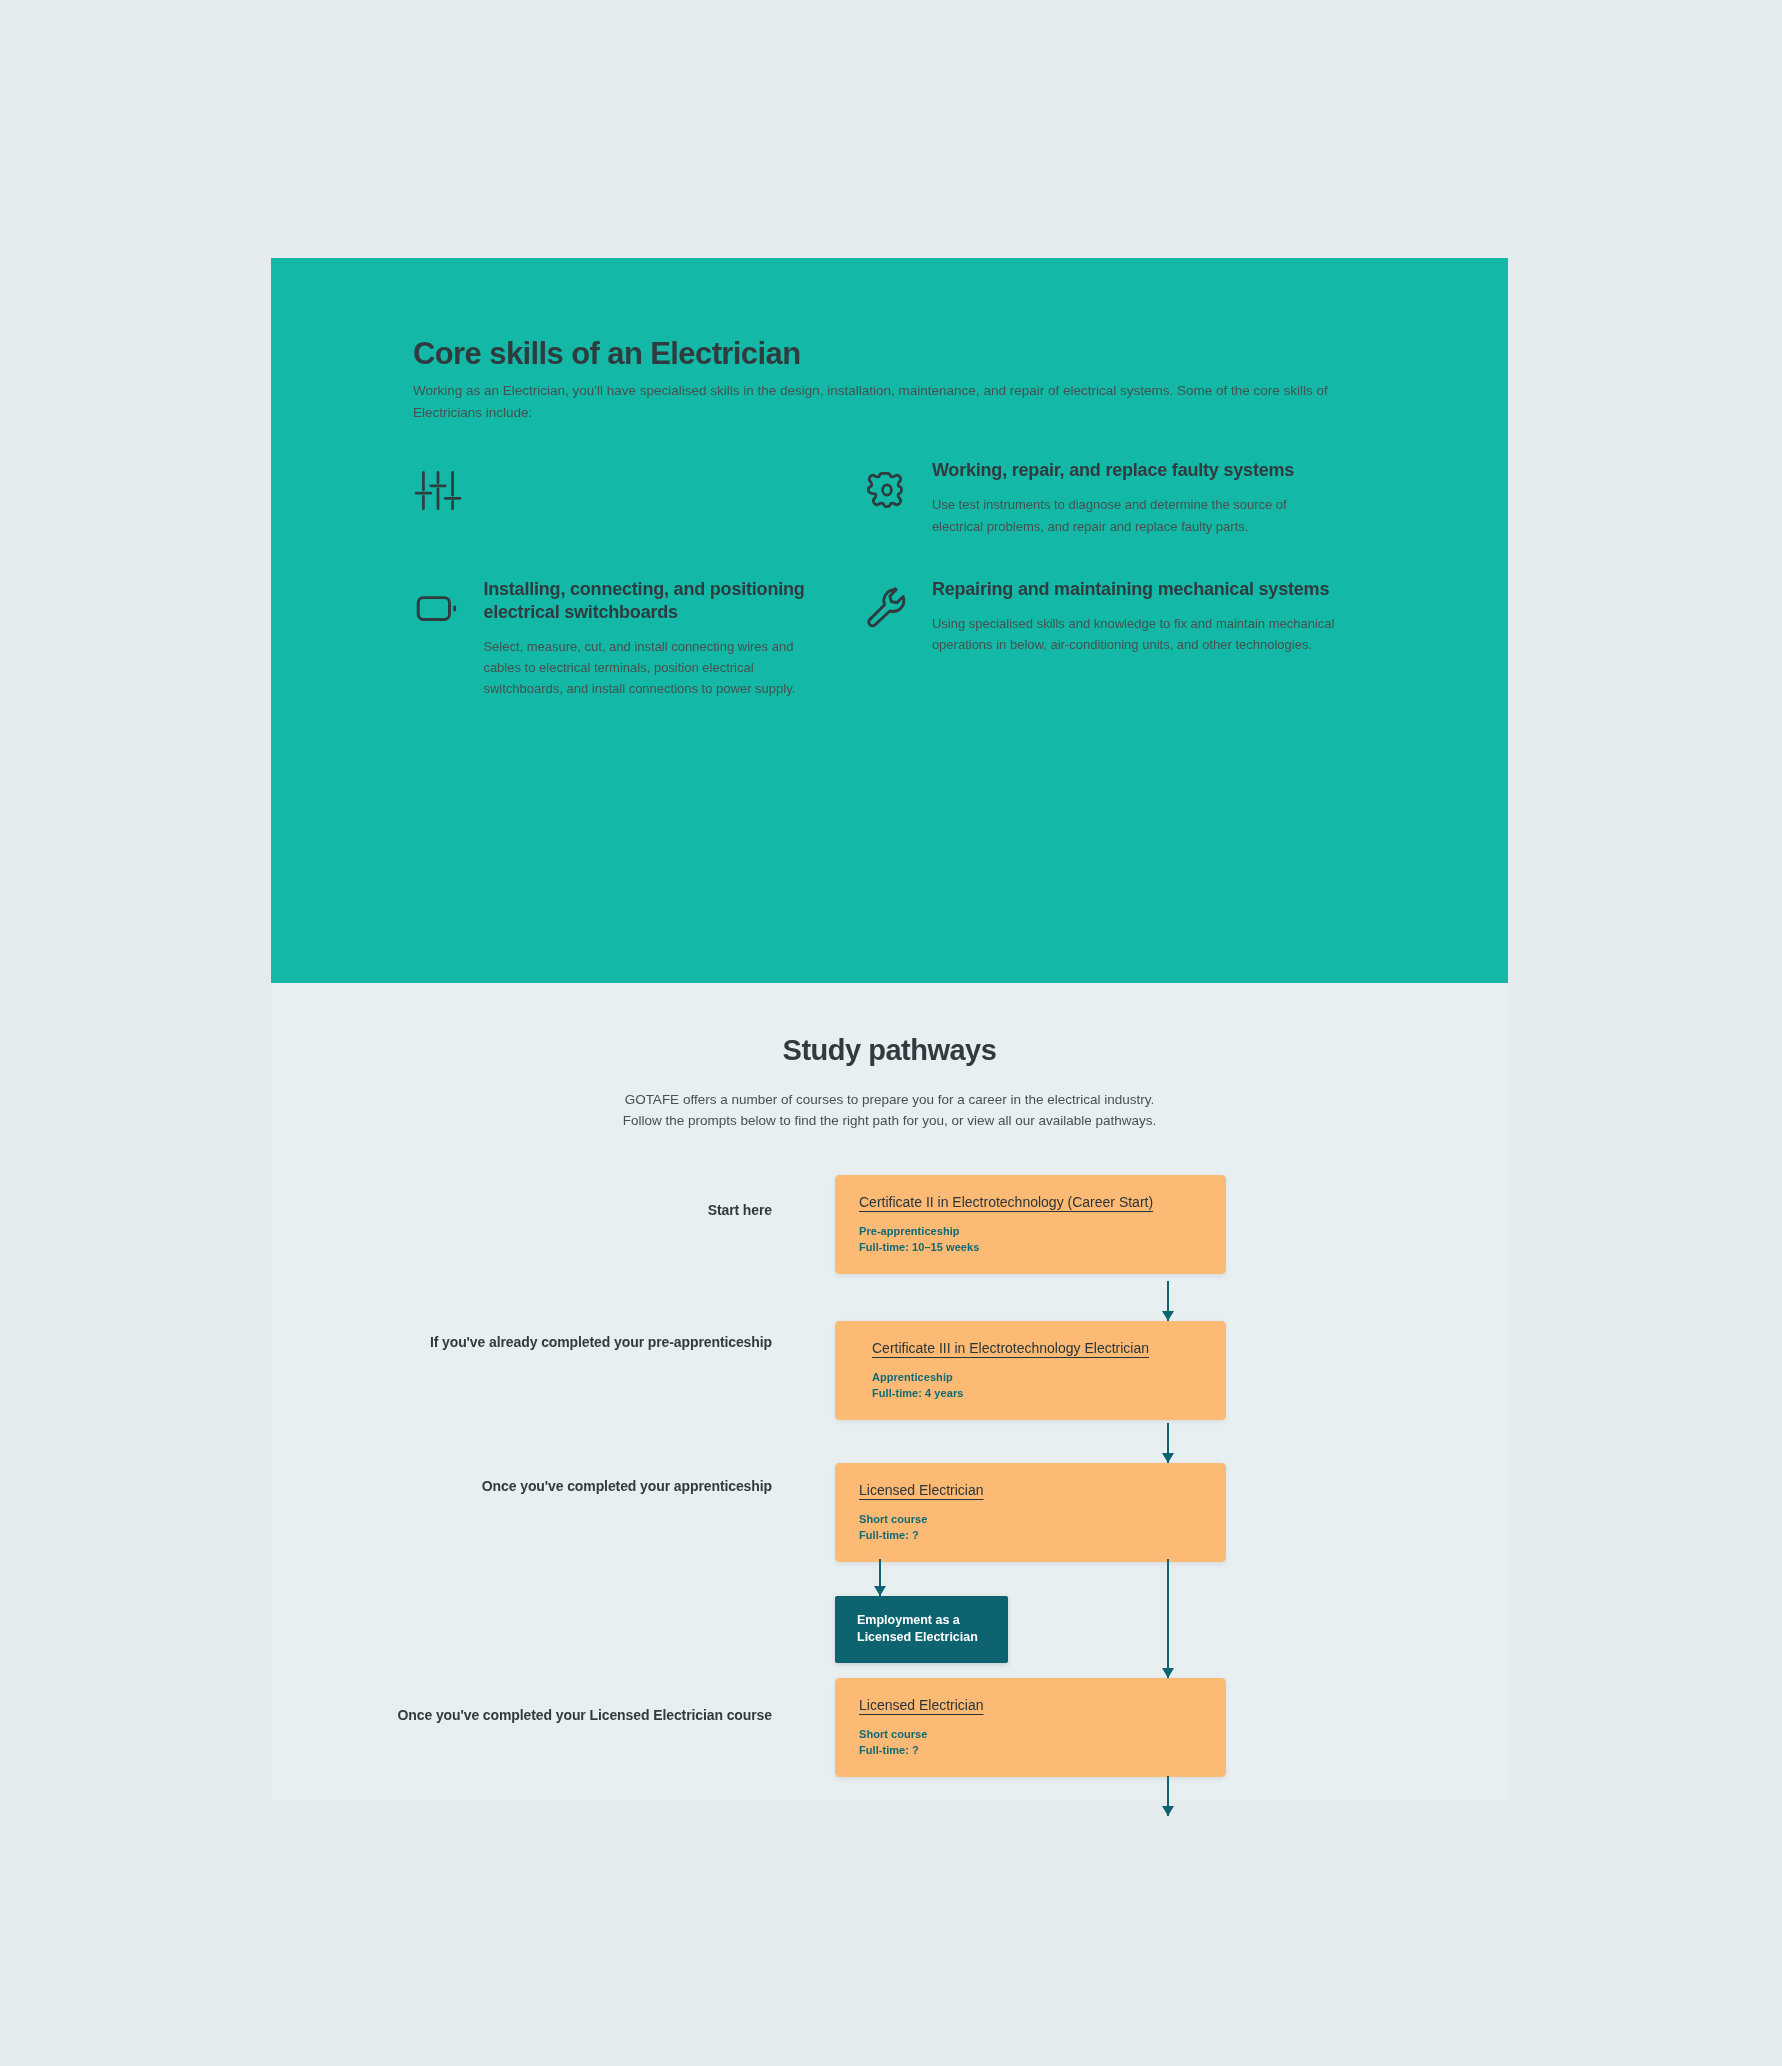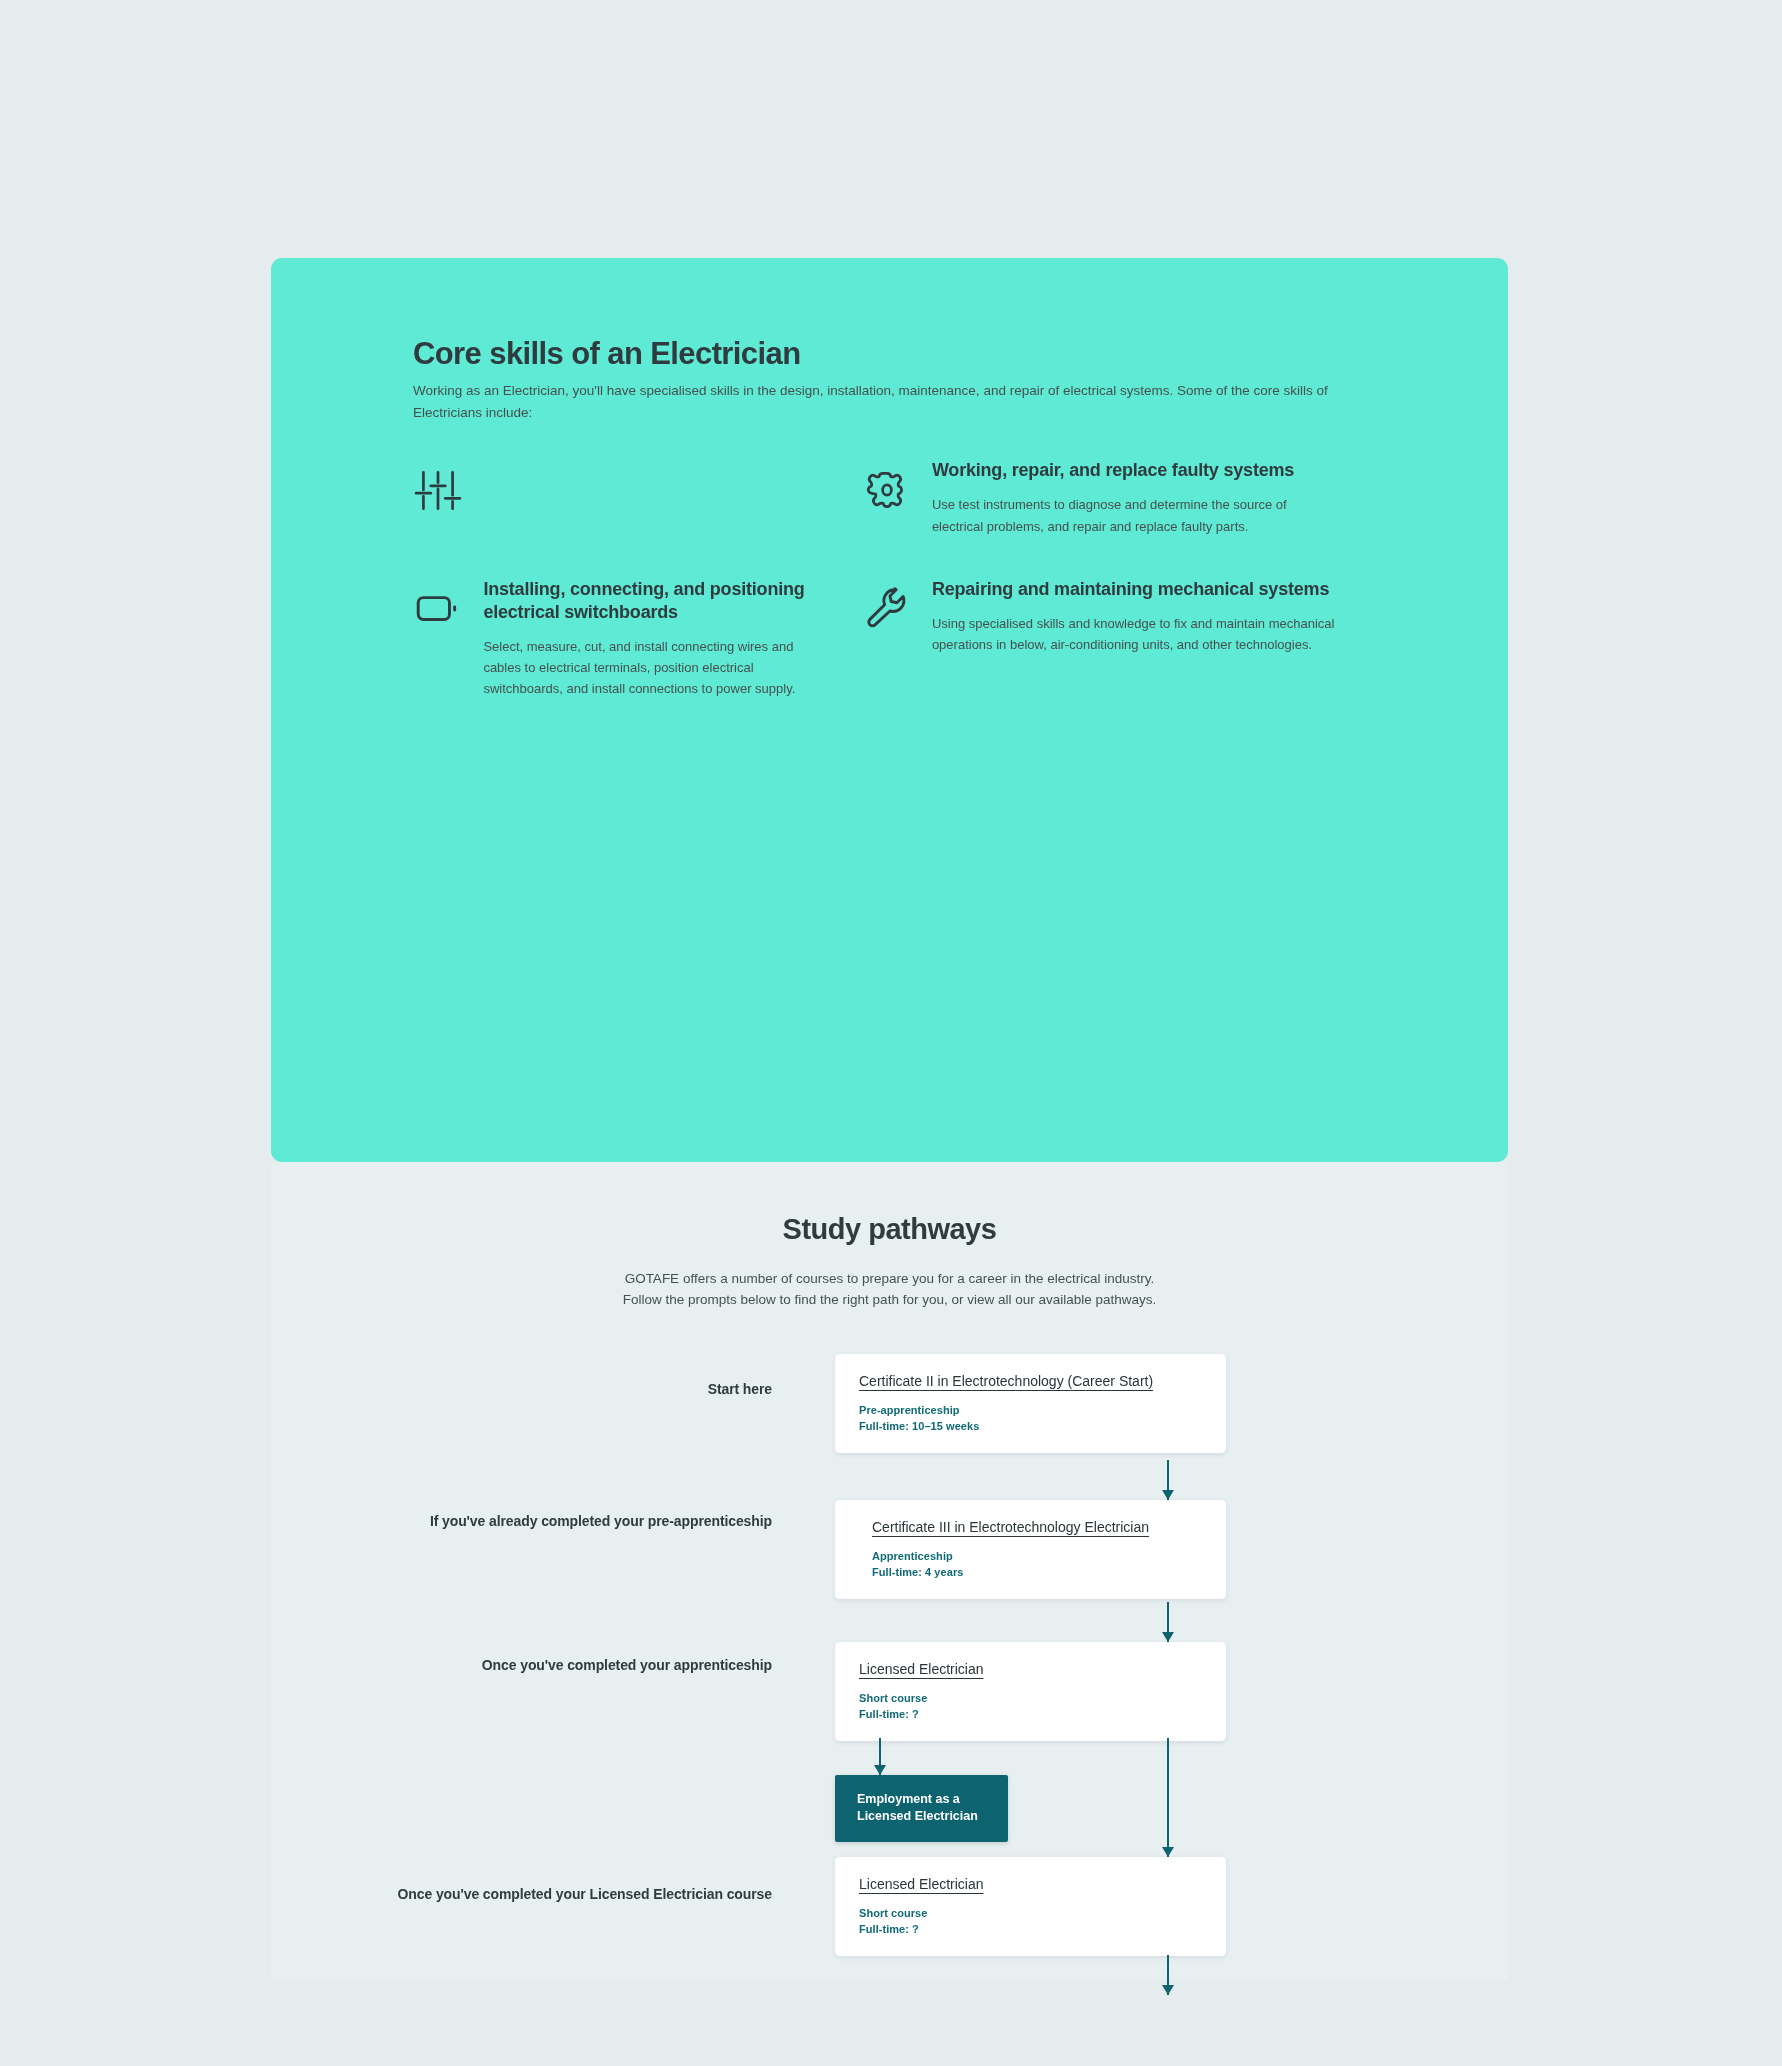--- a/index.html
+++ b/index.html
@@ -12,24 +12,23 @@
   .page{ position:relative; width:1782px; height:2066px; }
 
   
   .content{
     position:absolute; left:271px; top:258px;
     width:1237px; height:1543px;
   }
 
   
   .skills-panel{
-    background:#5eead4;
+    background:#14b8a6;
     padding:79px 142px 81px 142px;
-    height:904px;
-    border-radius:11px;
+    height:725px;
   }
   .skills-heading{
     font-size:31px; font-weight:700; color:#2f3b3f;
     letter-spacing:-0.6px; line-height:1.12;
   }
   .skills-intro{
     margin-top:8px;
     font-size:13.5px; line-height:1.62; color:#46514f;
     max-width:928px;
   }
@@ -80,21 +79,21 @@
     right:736px;          
     width:418px;
     text-align:right;
     font-size:14px; font-weight:700; line-height:1.42;
     color:#2f3b3f; letter-spacing:-0.1px;
   }
   .course-card{
     position:absolute;
     left:564px;           
     width:391px;
-    background:#ffffff;
+    background:#fdba74;
     border-radius:4.6px;
     box-shadow:0 1.4px 4.6px rgba(45,70,80,0.10);
     padding:18.6px 24px;
   }
   .course-title{
     font-size:14px; color:#2b3538; line-height:1.3;
     text-decoration:underline; text-underline-offset:4.2px;
     text-decoration-thickness:0.9px;
     display:inline-block;
   }

